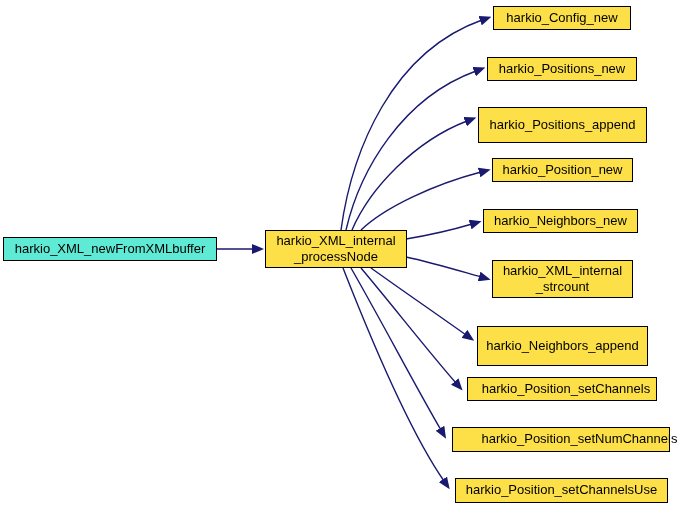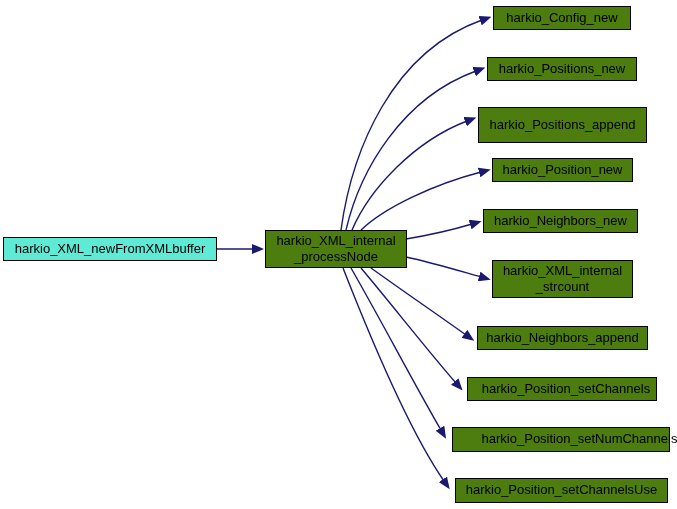--- a/index.html
+++ b/index.html
@@ -18,21 +18,21 @@
   #edges {
     position: absolute;
     left: 0;
     top: 0;
     pointer-events: none;
   }
   .node {
     position: absolute;
     box-sizing: border-box;
     border: 1px solid #000000;
-    background: #4d7c0f;
+    background: #fde047;
     display: flex;
     align-items: center;
     justify-content: center;
     text-align: center;
     font-size: 13px;
     line-height: 1.25;
     color: #000000;
     white-space: pre-line;
     cursor: pointer;
   }
@@ -79,21 +79,21 @@
 
   <div class="node" style="left:478px; top:107px; width:169px; height:36px;">harkio_Positions_append</div>
 
   <div class="node" style="left:492px; top:158px; width:141px; height:24px;">harkio_Position_new</div>
 
   <div class="node" style="left:483px; top:209px; width:155px; height:24px;">harkio_Neighbors_new</div>
 
   <div class="node" style="left:492px; top:260px; width:141px; height:38px;">harkio_XML_internal
 _strcount</div>
 
-  <div class="node" style="left:477px; top:326px; width:171px; height:24px;">harkio_Neighbors_append</div>
+  <div class="node" style="left:477px; top:326px; width:171px; height:40px;">harkio_Neighbors_append</div>
 
   <div class="node" style="left:467px; top:377px; width:190px; height:24px;padding-left:8px;">harkio_Position_setChannels</div>
 
   <div class="node" style="left:452px; top:427px; width:218px; height:25px;padding-left:37px;">harkio_Position_setNumChannels</div>
 
   <div class="node" style="left:455px; top:478px; width:213px; height:25px;">harkio_Position_setChannelsUse</div>
 
 </div>
 
 </body></html>

